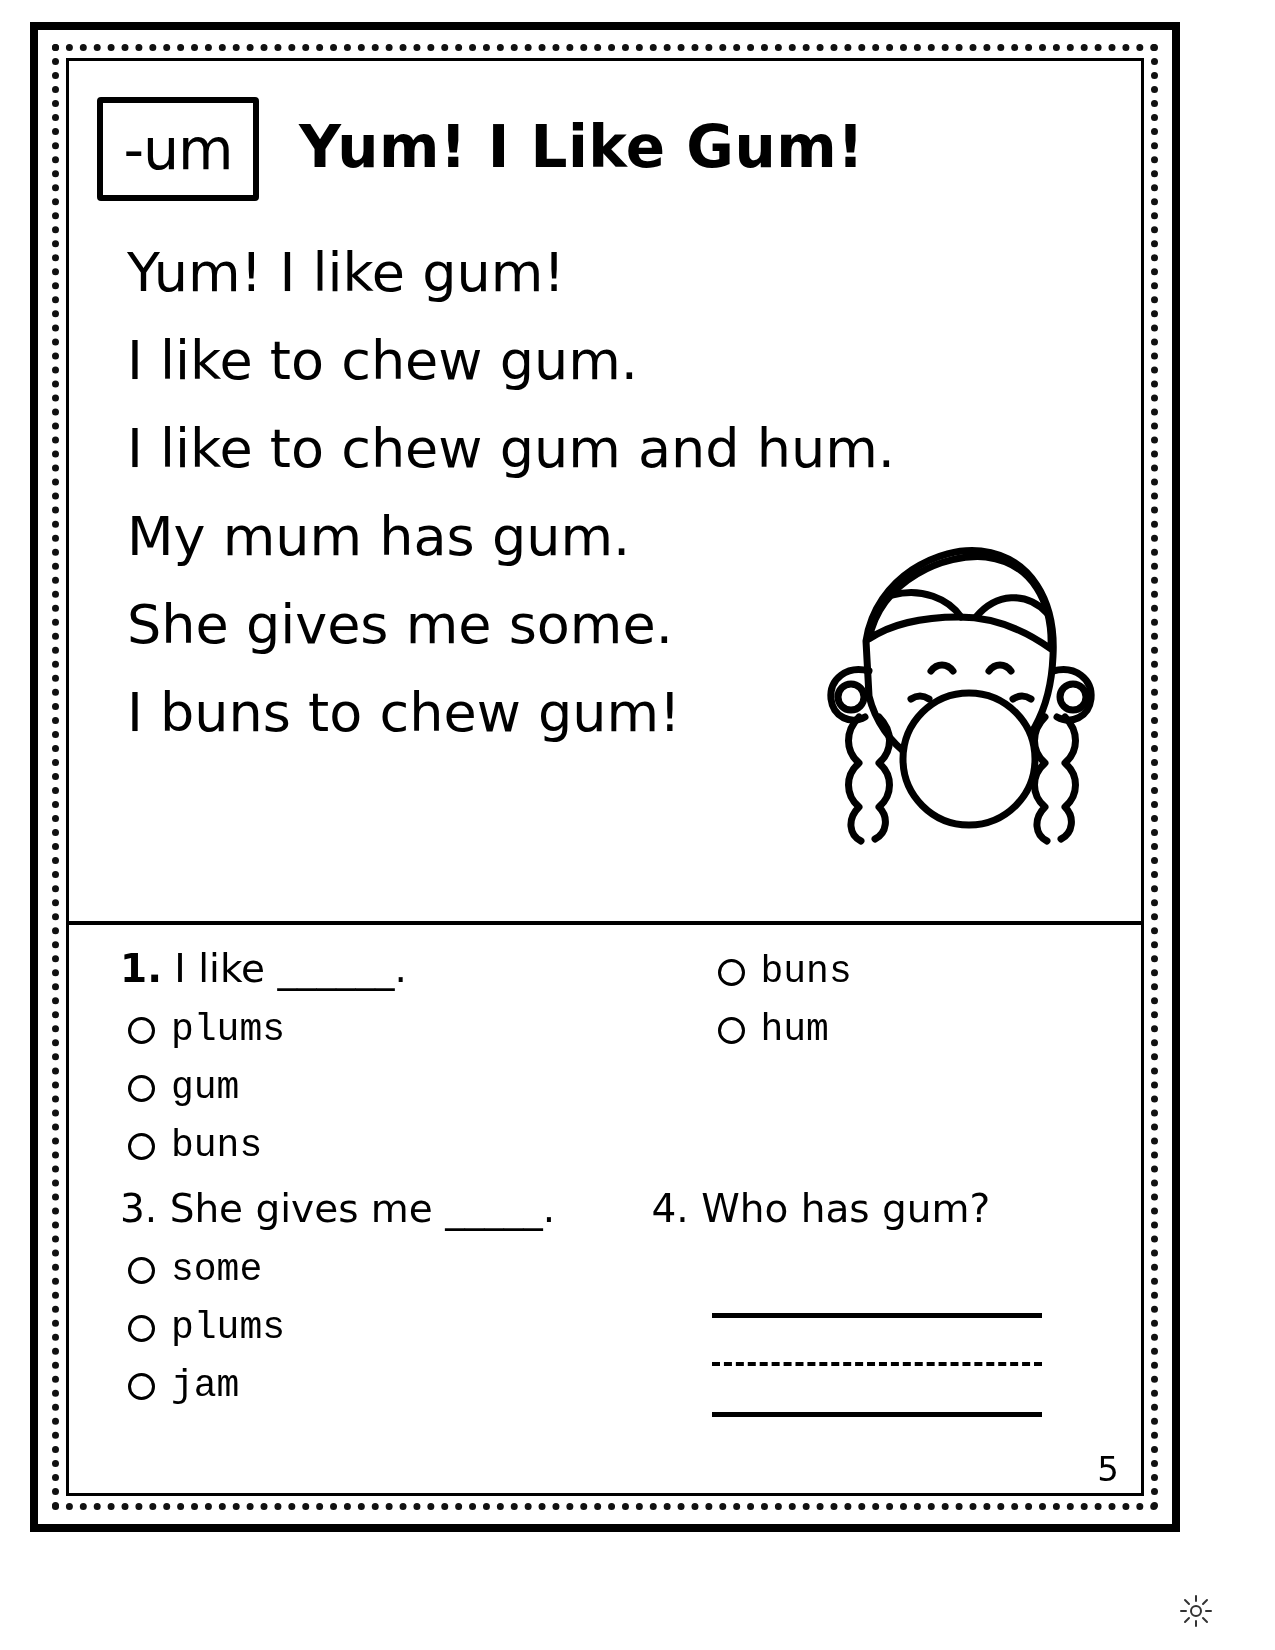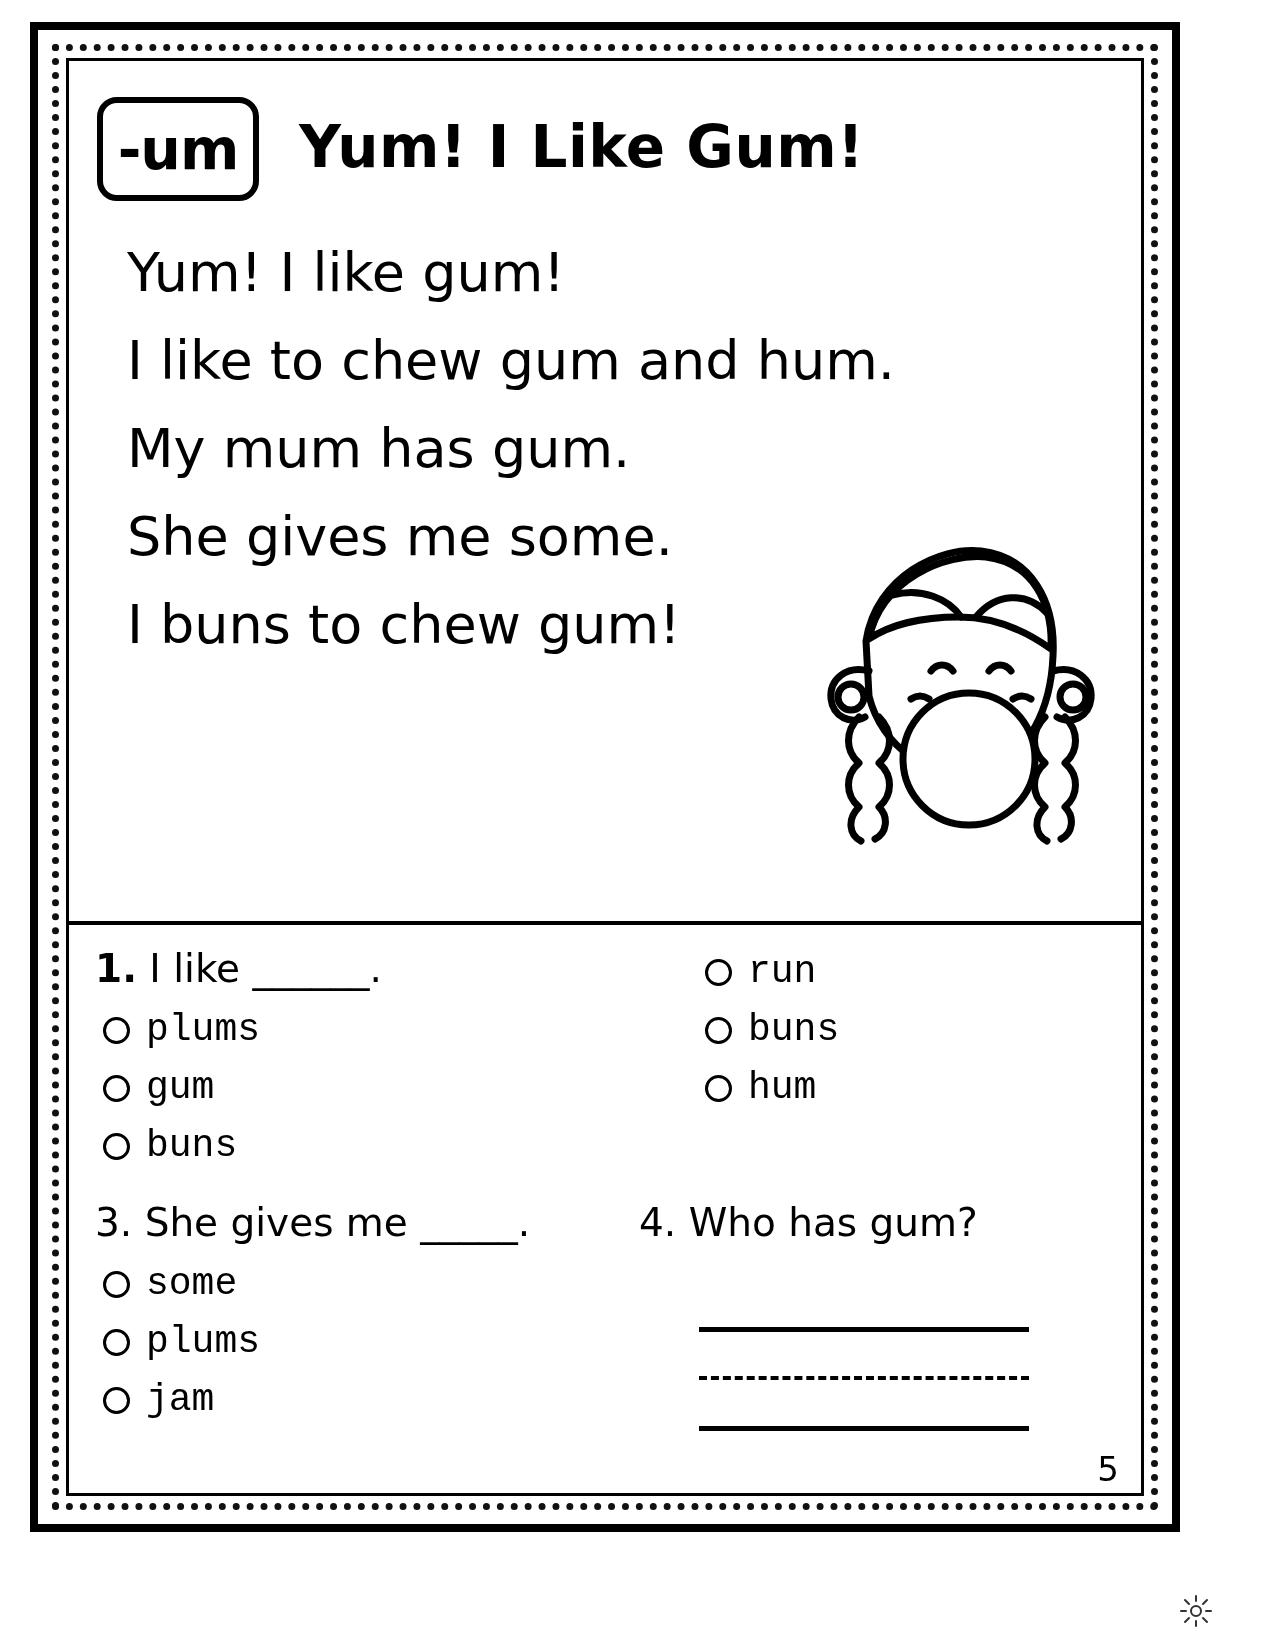--- a/index.html
+++ b/index.html
@@ -54,27 +54,27 @@
     height: 160px;
     flex: 0 0 auto;
   }
   .chip {
     position: absolute;
     left: 28px;
     top: 36px;
     width: 162px;
     height: 104px;
     border: 6px solid #000;
-    border-radius: 20px;
+    border-radius: 4px;
     box-sizing: border-box;
     display: flex;
     align-items: center;
     justify-content: center;
     font-family: "DejaVu Sans", sans-serif;
-    font-weight: bold;
+    font-weight: normal;
     font-size: 57px;
     letter-spacing: -1px;
   }
   .title {
     position: absolute;
     left: 230px;
     top: 52px;
     font-family: "DejaVu Sans", sans-serif;
     font-weight: bold;
     font-size: 58px;
@@ -113,21 +113,22 @@
 
   
   .questions {
     position: relative;
     flex: 1 1 auto;
     padding: 18px 0 0 0;
   }
   .qgrid {
     display: grid;
     grid-template-columns: 50% 50%;
-    row-gap: 22px;
+    row-gap: 8px;
+    margin-left: 25px;
   }
   .qcell {
     padding: 0 10px 0 26px;
     box-sizing: border-box;
   }
   .qcell.right {
     padding-left: 34px;
   }
   .qtext {
     font-family: "DejaVu Sans", sans-serif;
@@ -198,20 +199,21 @@
   <div class="inner">
 
     <div class="header">
       <div class="chip">-um</div>
       <div class="title">Yum! I Like Gum!</div>
     </div>
 
     <div class="passage-area">
       <div class="lines">
         <div class="line">Yum! I like gum!</div>
+        <div class="line">I like to chew gum.</div>
         <div class="line">I like to chew gum and hum.</div>
         <div class="line">My mum has gum.</div>
         <div class="line">She gives me some.</div>
         <div class="line">I buns to chew gum!</div>
       </div>
 
       <div class="art">
         <svg viewBox="0 0 340 360" width="340" height="360" fill="none" stroke="#000" stroke-width="7" stroke-linecap="round" stroke-linejoin="round">
 
           <path d="M85 120 C95 55 160 25 200 30 C250 36 275 80 272 135 C270 185 250 235 200 250 C150 262 100 225 88 175 Z" fill="#fff"></path>
@@ -258,24 +260,20 @@
             <span>gum</span>
           </div>
           <div class="opt">
             <span class="bubble"></span>
             <span>buns</span>
           </div>
         </div>
 
         <div class="qcell right">
           <div class="opts-indent">
-            <div class="opt">
-              <span class="bubble"></span>
-              <span>run</span>
-            </div>
             <div class="opt">
               <span class="bubble"></span>
               <span>buns</span>
             </div>
             <div class="opt">
               <span class="bubble"></span>
               <span>hum</span>
             </div>
           </div>
         </div>

